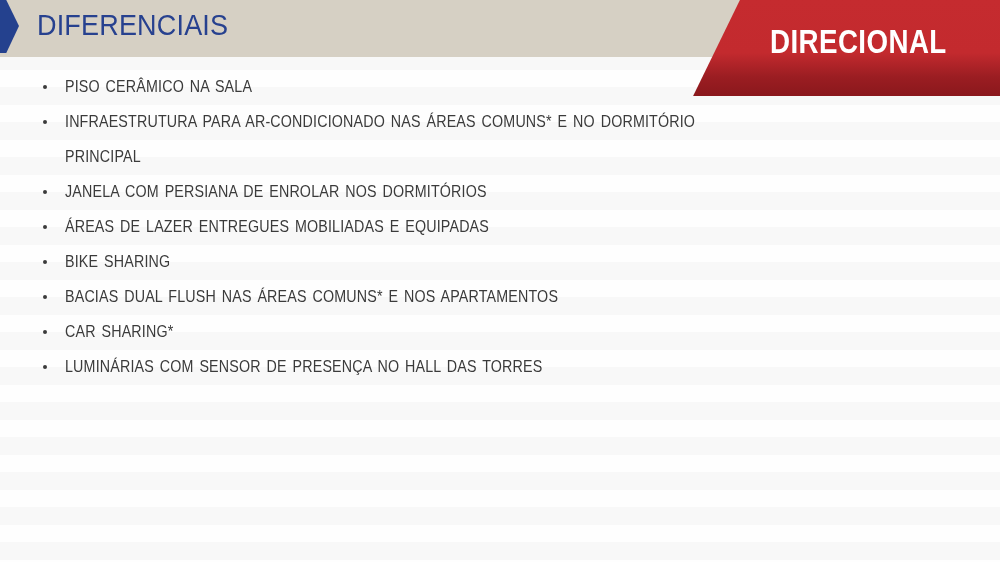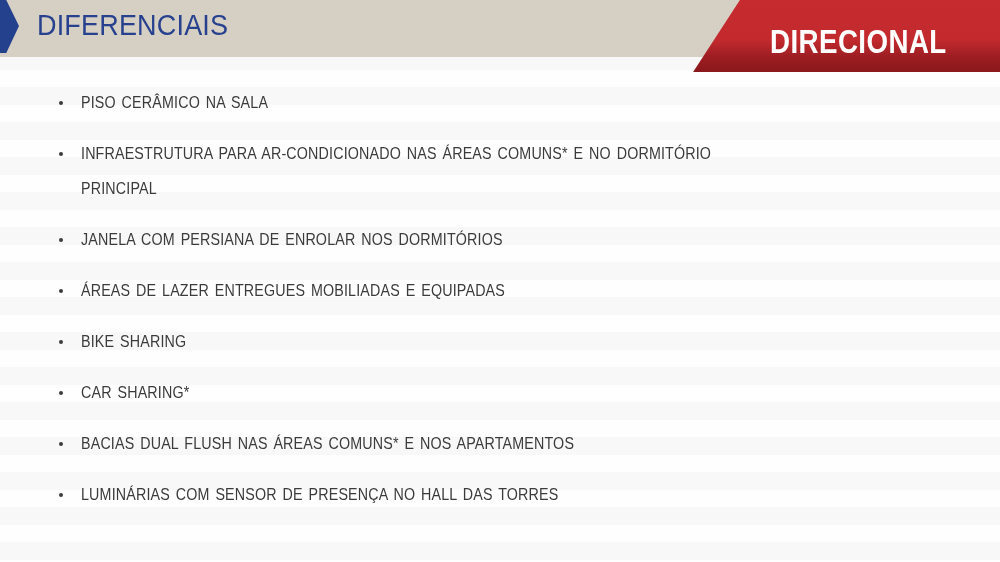--- a/index.html
+++ b/index.html
@@ -28,21 +28,21 @@
     font-size:30px;font-weight:400;
     color:#27418f;
     letter-spacing:0.2px;
     transform:scaleX(0.9);
     transform-origin:0 0;
     white-space:nowrap;
   }
   
   .logo-ribbon{
     position:absolute;left:690px;top:0;
-    width:310px;height:72px;
+    width:310px;height:96px;
     background:linear-gradient(180deg,#c52b2f 0%,#c32a2e 55%,#9b1d22 80%,#8a181c 100%);
     clip-path:polygon(16.1% 0,100% 0,100% 100%,1% 100%);
     text-align:center;
   }
   .logo-text{
     position:absolute;left:80px;top:23px;
     color:#ffffff;
     font-size:33px;font-weight:700;
     letter-spacing:0.5px;
     transform:scaleX(0.84);
@@ -52,21 +52,21 @@
   
   .feature-list{
     position:absolute;left:42px;top:69px;
     margin:0;padding:0;
     list-style:none;
     width:940px;
   }
   .feature-list li{
     position:relative;
     padding-left:23px;
-    margin:16px;
+    margin:0;
     text-decoration:underline;
   }
   .feature-list li::before{
     content:"";
     position:absolute;left:1px;top:16px;
     width:4px;height:4px;border-radius:50%;
     background:#3b3b3b;
   }
   .feature-list .item-text{
     display:inline-block;
@@ -94,18 +94,18 @@
     <span class="logo-text">DIRECIONAL</span>
   </div>
 
   <ul class="feature-list">
     <li><span class="item-text">PISO CERÂMICO NA SALA</span></li>
     <li><span class="item-text">INFRAESTRUTURA PARA AR-CONDICIONADO NAS ÁREAS COMUNS* E NO DORMITÓRIO
 PRINCIPAL</span></li>
     <li><span class="item-text">JANELA COM PERSIANA DE ENROLAR NOS DORMITÓRIOS</span></li>
     <li><span class="item-text">ÁREAS DE LAZER ENTREGUES MOBILIADAS E EQUIPADAS</span></li>
     <li><span class="item-text">BIKE SHARING</span></li>
+    <li><span class="item-text">BACIAS DUAL FLUSH NAS ÁREAS COMUNS* E NOS APARTAMENTOS</span></li>
     <li><span class="item-text">CAR SHARING*</span></li>
-    <li><span class="item-text">BACIAS DUAL FLUSH NAS ÁREAS COMUNS* E NOS APARTAMENTOS</span></li>
     <li><span class="item-text">LUMINÁRIAS COM SENSOR DE PRESENÇA NO HALL DAS TORRES</span></li>
   </ul>
 
 </div>
 
 </body></html>

